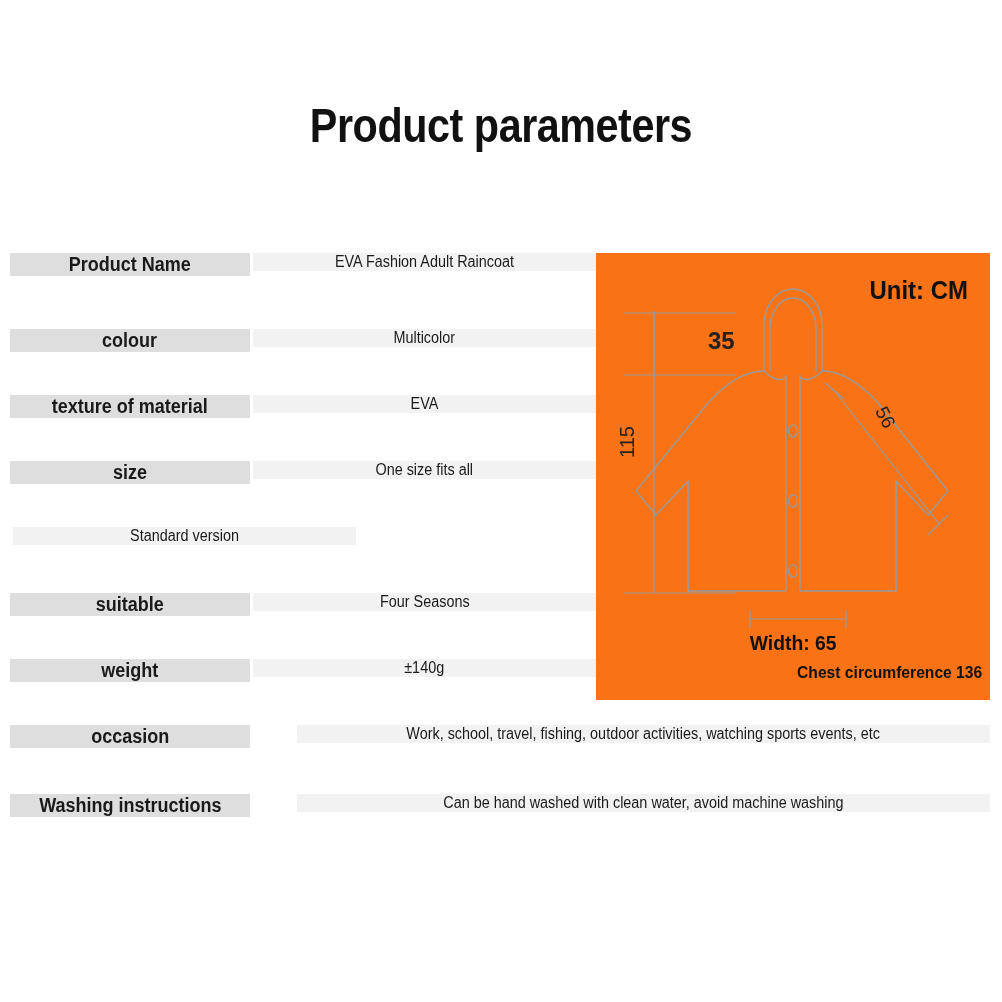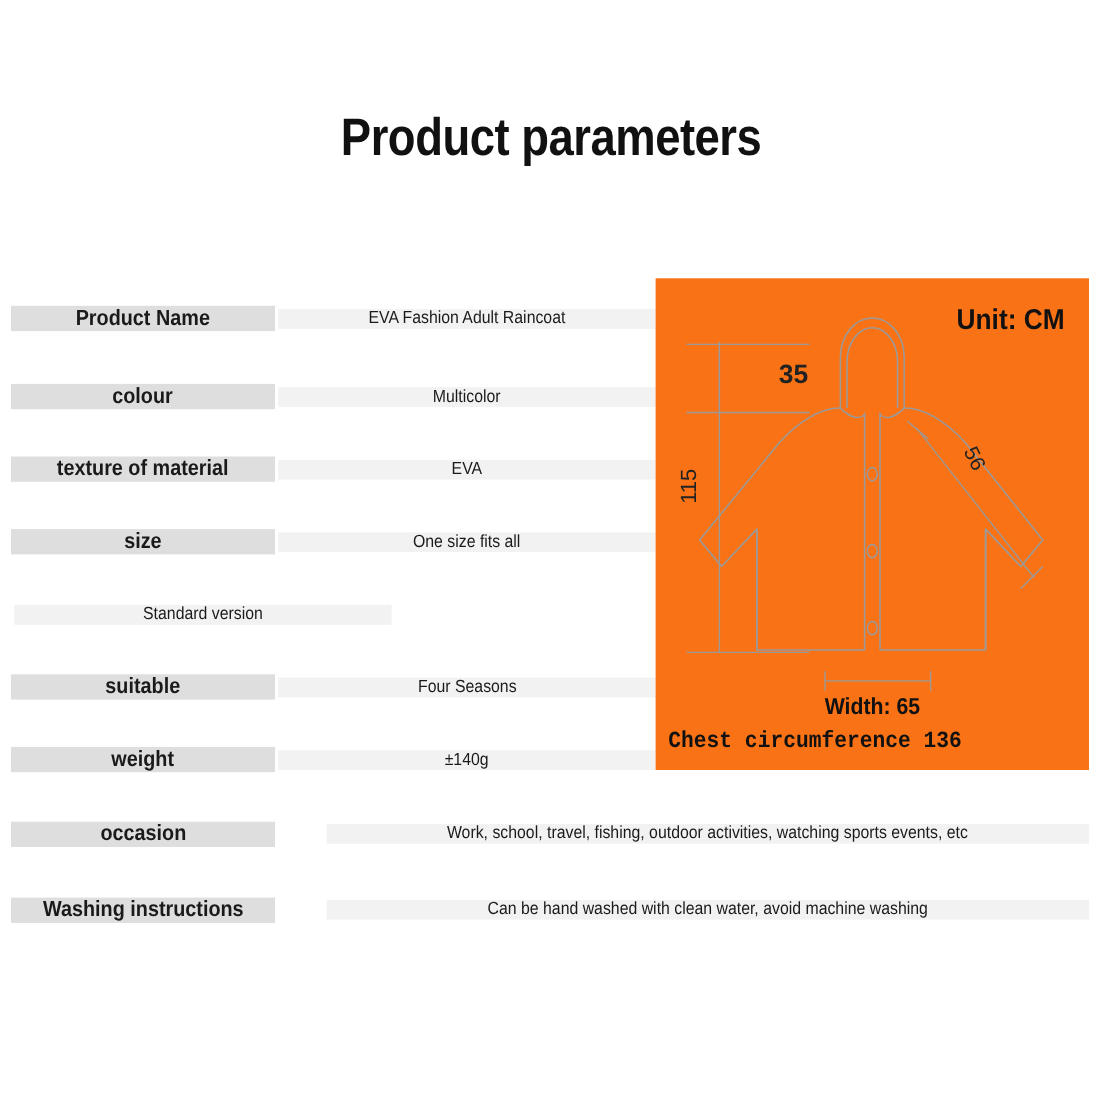--- a/index.html
+++ b/index.html
@@ -28,21 +28,21 @@
   
   .table{
     position:absolute;
     left:10px;top:253px;
     width:980px;
   }
   .row{
     position:relative;
     display:flex;
     margin-bottom:3px;
-    align-items:center;
+    align-items:flex-start;
   }
   .cell-label{
     width:240px;
     flex:0 0 240px;
     background:#dedede;
     display:flex;align-items:center;justify-content:center;
     color:#1a1a1a;
     font-size:20px;
     font-weight:bold;
     transform-origin:center;
@@ -99,22 +99,22 @@
     transform-origin:left top;
     white-space:nowrap;
   }
   .width-label{
     position:absolute;left:0;top:378px;width:394px;
     text-align:center;
     font-size:21px;font-weight:bold;color:#111;
   }
   .chest-label{
     position:absolute;left:0;top:410px;width:394px;
-    text-align:left;
-    font-size:21px;font-weight:bold;color:#111;font-family:Liberation Mono, monospace;
+    text-align:right;
+    font-size:17px;font-weight:bold;color:#111;
   }
   .width-label span,.chest-label span{display:inline-block;transform:scaleX(0.92);white-space:nowrap;}
   .coat-svg{position:absolute;left:0;top:0;}
 </style>
 </head>
 <body>
 
 <div id="page">
 
   <div class="title">Product parameters</div>

